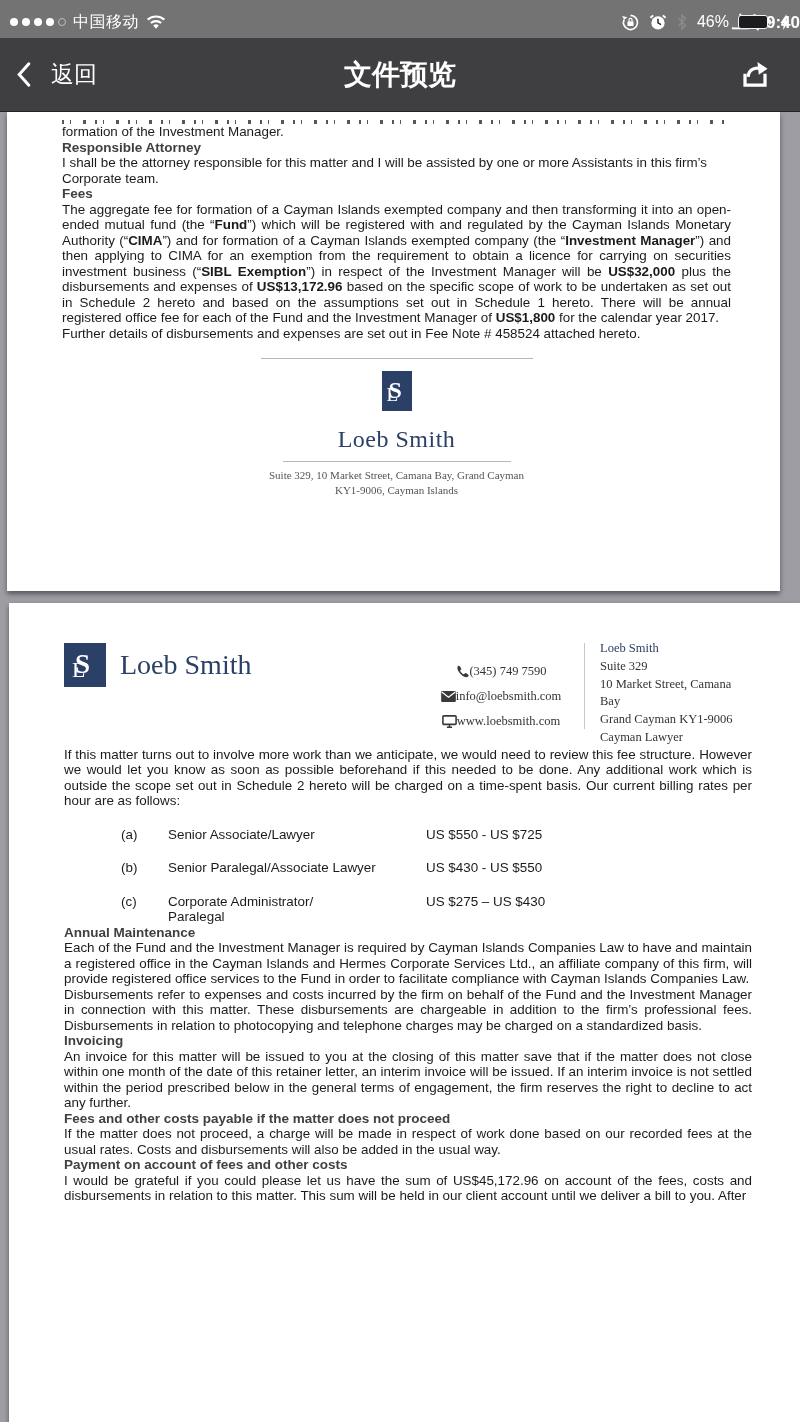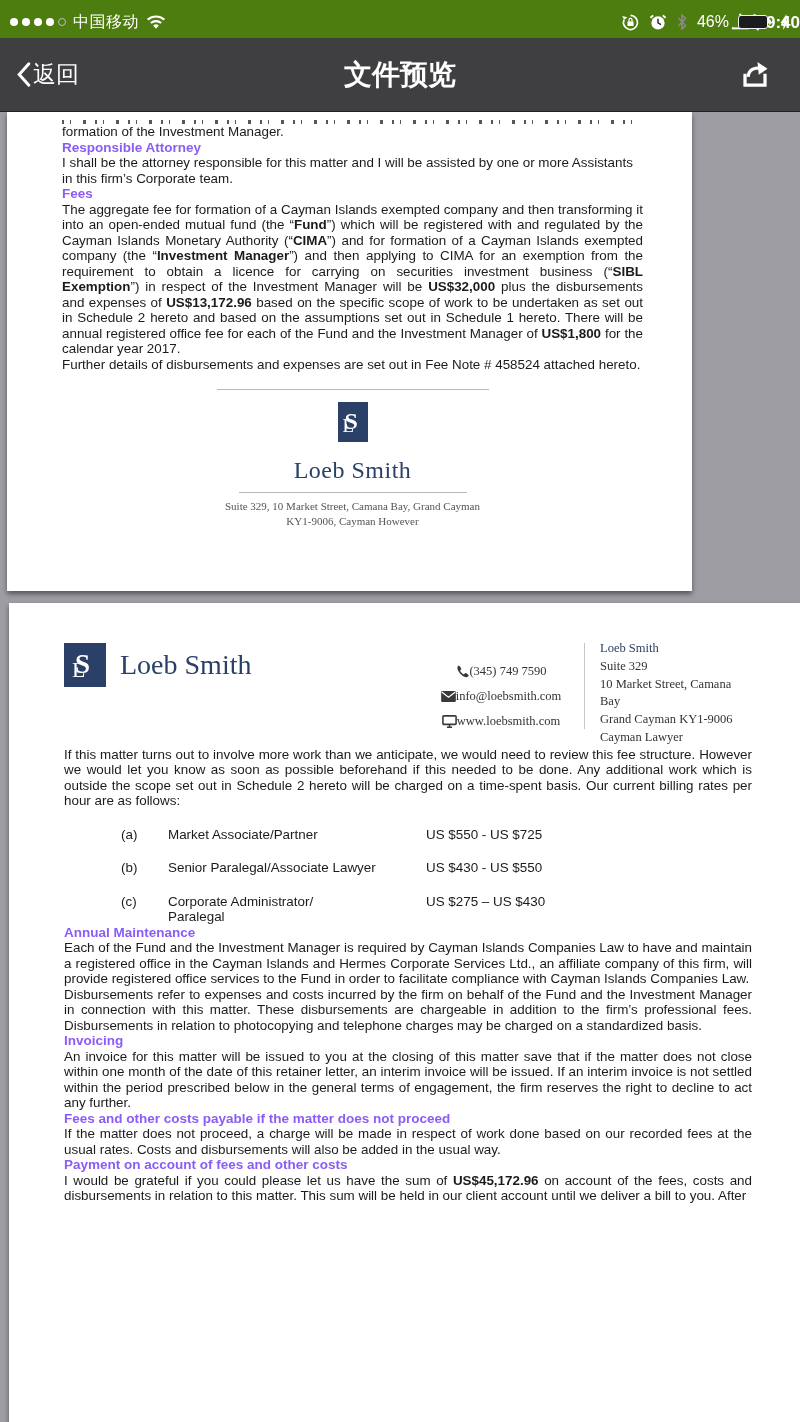--- a/index.html
+++ b/index.html
@@ -1,51 +1,51 @@
 <!DOCTYPE html>
 <html><head>
 <meta charset="utf-8">
 <style>
   html,body{margin:0;padding:0}
   body{width:800px;height:1422px;background:#9d9da3;overflow:hidden;
        font-family:"Liberation Sans",sans-serif;position:relative}
 
   
-  .status-bar{position:absolute;top:0;left:0;width:800px;height:44px;background:#4d7c0f;
+  .status-bar{position:absolute;top:0;left:0;width:800px;height:44px;background:#737373;
               display:flex;align-items:center;color:#fff;box-sizing:border-box;padding:0 10px;z-index:30}
   .sb-left{display:flex;align-items:center;gap:7px}
   .dots{display:flex;gap:4px;align-items:center}
   .dot{width:8px;height:8px;border-radius:50%;background:#fff}
   .dot.empty{background:transparent;border:1px solid #bdbdbf;box-sizing:border-box}
   .carrier{font-size:16px;letter-spacing:.5px}
   .sb-time{position:absolute;left:0;right:0;text-align:right;font-size:17px;font-weight:600;pointer-events:none}
   .sb-right{margin-left:auto;display:flex;align-items:center;gap:9px;z-index:2}
   .batt-pct{font-size:16px}
   .battery{display:flex;align-items:center}
   .batt-body{width:30px;height:14px;border:1px solid #f2f2f2;border-radius:3px;padding:1px;box-sizing:border-box;background:#1c1c1e}
   .batt-fill{height:100%;width:46%;background:#53d769;border-radius:1px}
   .batt-cap{width:2px;height:6px;background:#f2f2f2;border-radius:0 2px 2px 0;margin-left:1px}
 
   
   .nav-bar{position:absolute;top:38px;left:0;width:800px;height:74px;background:#3f3f42;
            border-bottom:1px solid #232325;display:flex;align-items:center;color:#fff;z-index:30;box-sizing:border-box}
-  .back-btn{display:flex;align-items:center;gap:2px;margin-left:16px;cursor:pointer}
+  .back-btn{display:flex;align-items:center;gap:20px;margin-left:16px;cursor:pointer}
   .back-label{font-size:23px;color:#fdfdfd}
   .nav-title{position:absolute;left:0;right:0;text-align:center;font-size:28px;font-weight:600;pointer-events:none}
   .share-btn{margin-left:auto;margin-right:28px;cursor:pointer;display:flex}
 
   
   .doc-area{position:absolute;top:112px;left:0;width:800px;height:1310px}
   .page{position:absolute;background:#fff;box-shadow:0 3px 5px rgba(0,0,0,.45);box-sizing:border-box;overflow:hidden}
-  .page-1{top:0;left:7px;width:685px;height:479px;padding:8px 49px 0 55px}
+  .page-1{top:0;left:7px;width:773px;height:479px;padding:8px 49px 0 55px}
   .page-2{top:491px;left:9px;width:791px;height:831px;padding:40px 48px 0 55px}
 
   .doc p{font-size:13.4px;line-height:15.5px;color:#1b1b1b;margin:0;text-align:justify}
   .doc p.left{text-align:left}
-  .doc h3{font-size:13.5px;line-height:15.5px;font-weight:700;color:#8b5cf6;margin:0}
+  .doc h3{font-size:13.5px;line-height:15.5px;font-weight:700;color:#404040;margin:0}
 
   .glyph-frag{height:4px;margin:0 1px 0 0;opacity:.8;
     background:repeating-linear-gradient(90deg,#2d2d2d 0 2px,transparent 2px 8px,#2d2d2d 8px 9px,transparent 9px 21px,#2d2d2d 21px 24px,transparent 24px 33px)}
 
   .p1-open{margin-top:3px}
   .h-ra{margin-top:16px}
   .p-ra{margin-top:15px}
   .h-fees{margin-top:18px}
   .p-fees{margin-top:15px}
   .p-note{margin-top:16px}
@@ -168,21 +168,21 @@
 
     <hr class="sep sep1">
     <div class="mono mono-1">
       <span class="m-l">L</span>
       <span class="m-s">S</span>
     </div>
     <div class="firm-name-1">Loeb Smith</div>
     <hr class="sep sep2">
     <div class="p1-addr">
       <div>Suite 329, 10 Market Street, Camana Bay, Grand Cayman</div>
-      <div>KY1-9006, Cayman However</div>
+      <div>KY1-9006, Cayman Islands</div>
     </div>
   </div>
 
   <div class="page page-2">
 
     <div class="p2-header">
       <div class="logo-wrap">
         <div class="mono mono-2">
           <span class="m-l">L</span>
           <span class="m-s">S</span>
@@ -222,21 +222,21 @@
         <div>Grand Cayman KY1-9006</div>
         <div>Cayman Lawyer</div>
       </div>
     </div>
 
     <p class="p2-intro">If this matter turns out to involve more work than we anticipate, we would need to review this fee structure. However we would let you know as soon as possible beforehand if this needed to be done.  Any additional work which is outside the scope set out in Schedule 2 hereto will be charged on a time-spent basis. Our current billing rates per hour are as follows:</p>
 
     <div class="rates">
       <div class="rate-row">
         <span class="rate-label">(a)</span>
-        <span class="rate-role">Market Associate/Partner</span>
+        <span class="rate-role">Senior Associate/Lawyer</span>
         <span class="rate-value">US $550 - US $725</span>
       </div>
       <div class="rate-row">
         <span class="rate-label">(b)</span>
         <span class="rate-role">Senior Paralegal/Associate Lawyer</span>
         <span class="rate-value">US $430 - US $550</span>
       </div>
       <div class="rate-row">
         <span class="rate-label">(c)</span>
         <span class="rate-role">Corporate Administrator/
@@ -250,15 +250,15 @@
 
     <p class="sec-p">Disbursements refer to expenses and costs incurred by the firm on behalf of the Fund and the Investment Manager in connection with this matter. These disbursements are chargeable in addition to the firm’s professional fees. Disbursements in relation to photocopying and telephone charges may be charged on a standardized basis.</p>
 
     <h3 class="sec-h">Invoicing</h3>
     <p class="sec-p">An invoice for this matter will be issued to you at the closing of this matter save that if the matter does not close within one month of the date of this retainer letter, an interim invoice will be issued. If an interim invoice is not settled within the period prescribed below in the general terms of engagement, the firm reserves the right to decline to act any further.</p>
 
     <h3 class="sec-h">Fees and other costs payable if the matter does not proceed</h3>
     <p class="sec-p">If the matter does not proceed, a charge will be made in respect of work done based on our recorded fees at the usual rates. Costs and disbursements will also be added in the usual way.</p>
 
     <h3 class="sec-h">Payment on account of fees and other costs</h3>
-    <p class="p-pay"><span>I would be grateful if you could please let us have the sum of </span><span style="font-weight: bold;">US$45,172.96</span><span> on account of the fees, costs and disbursements in relation to this matter. This sum will be held in our client account until we deliver a bill to you. After</span></p>
+    <p class="p-pay"><span>I would be grateful if you could please let us have the sum of </span><span style="font-weight: normal;">US$45,172.96</span><span> on account of the fees, costs and disbursements in relation to this matter. This sum will be held in our client account until we deliver a bill to you. After</span></p>
   </div>
 </div>
 
 </body></html>

